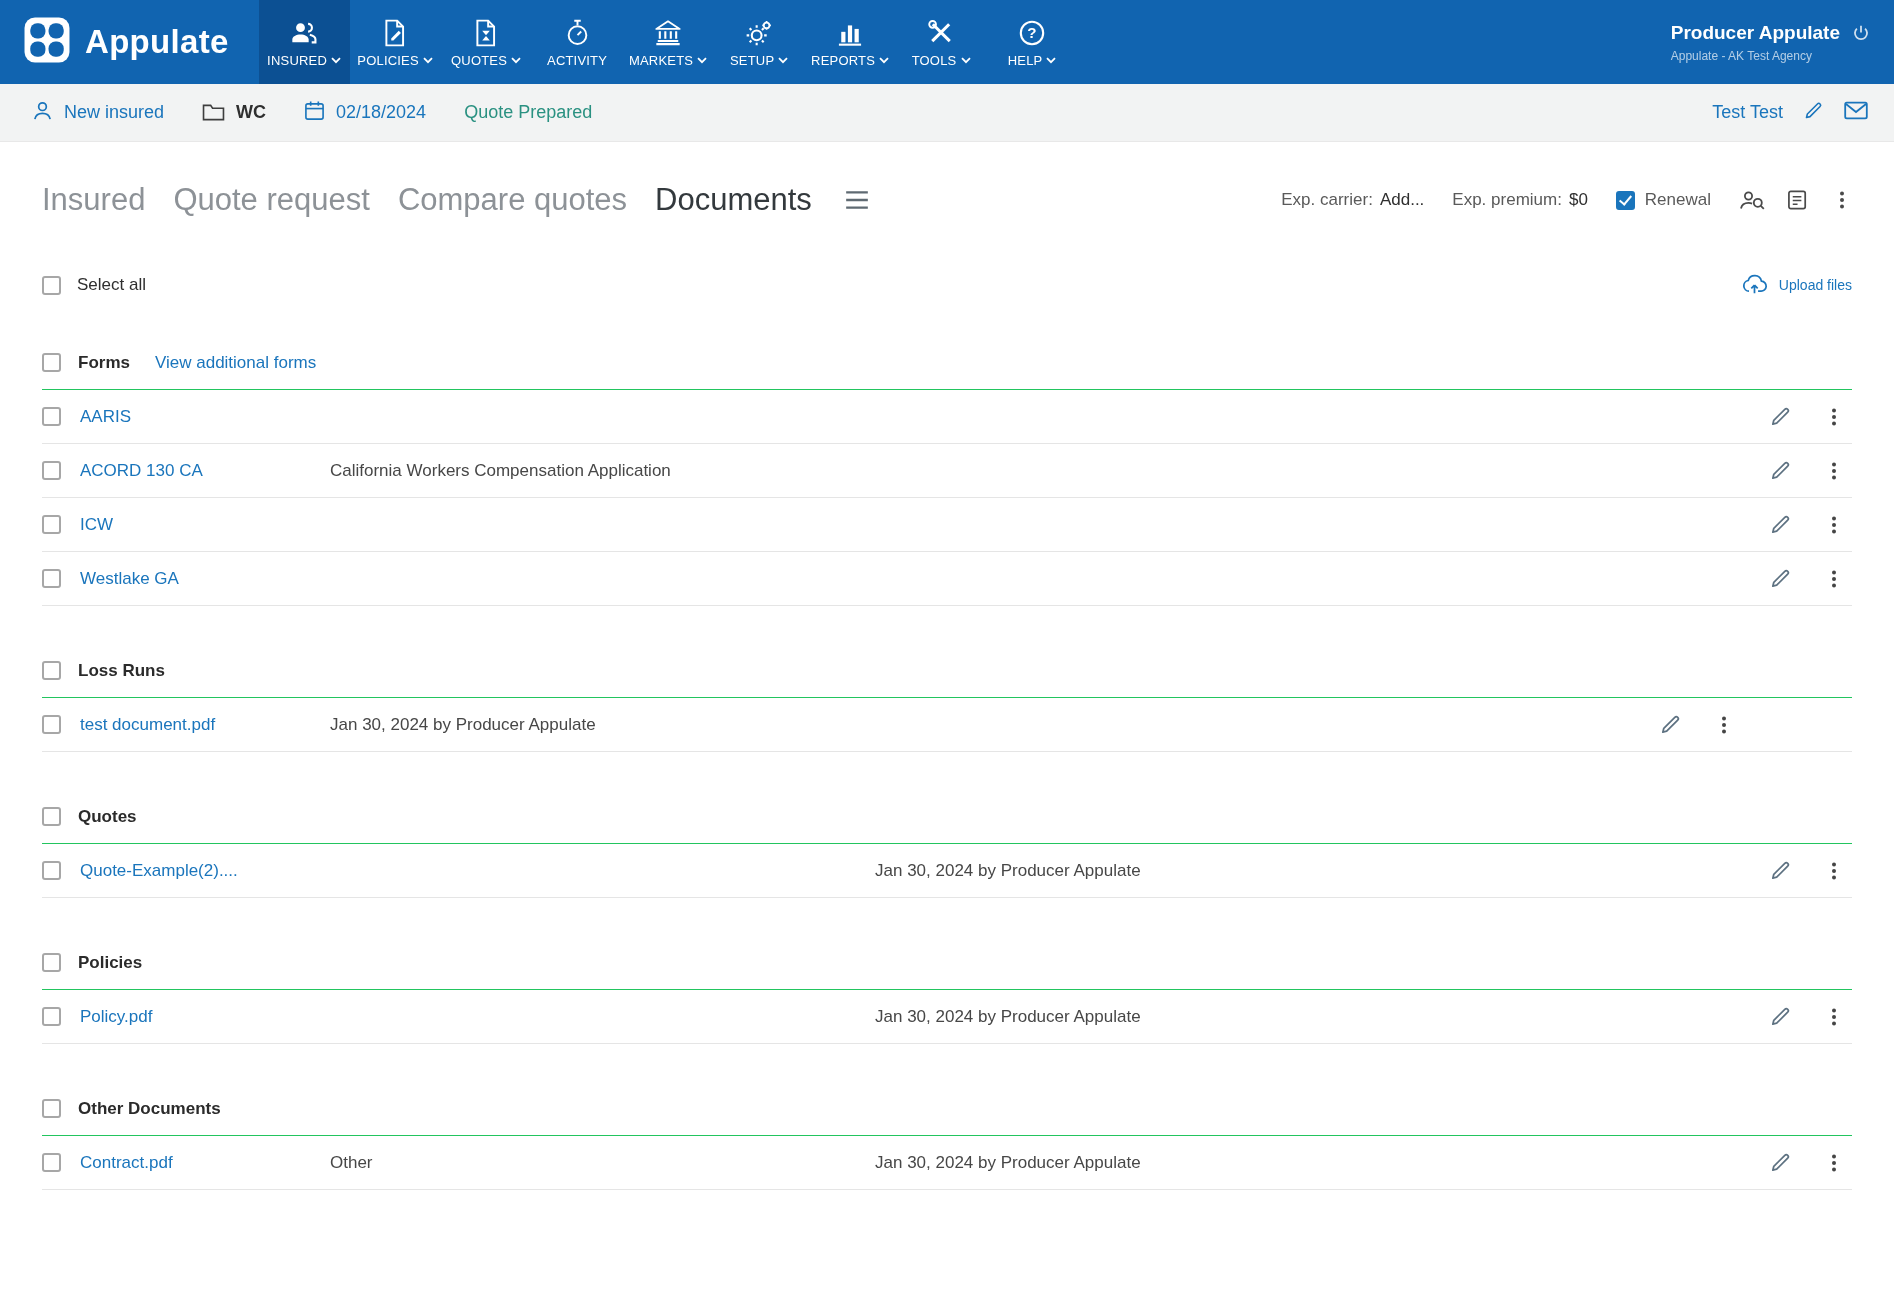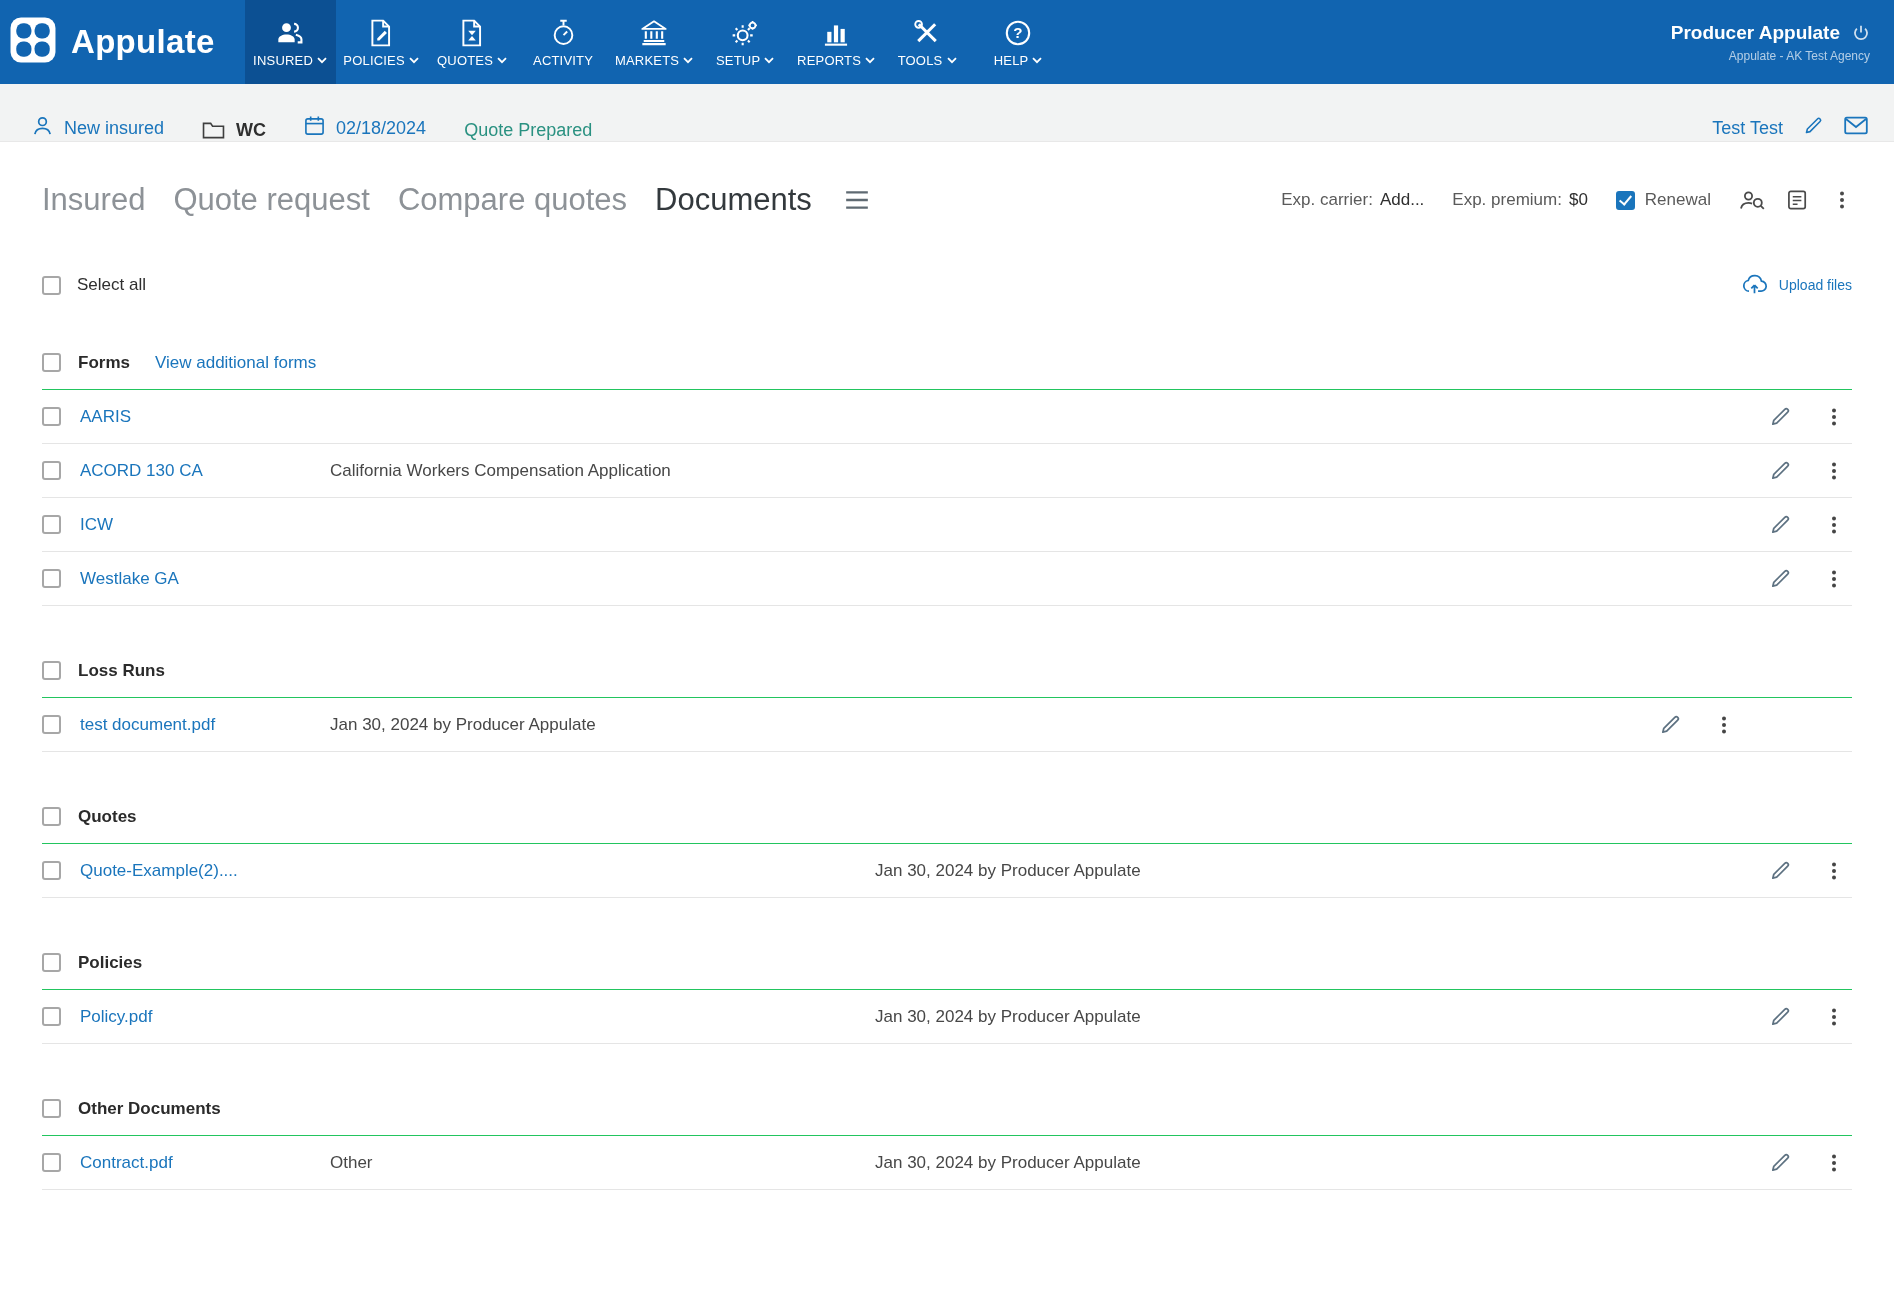--- a/index.html
+++ b/index.html
@@ -6,36 +6,36 @@
   html,body { margin:0; padding:0; }
   body {
     width: 1894px; min-height: 1296px; background:#fff;
     font-family: "Liberation Sans", "DejaVu Sans", sans-serif;
     color:#333;
   }
   a { cursor:pointer; }
 
   
   .topnav { height:84px; background:#1164b0; display:flex; align-items:stretch; color:#fff; }
-  .brand { display:flex; align-items:center; gap:15px; padding:0 30px 0 10px; }
+  .brand { display:flex; align-items:center; gap:15px; padding:0 30px 0 24px; }
   .brand-name { font-size:33px; font-weight:bold; letter-spacing:.3px; }
   .mainmenu { display:flex; align-items:stretch; }
   .nav-item { display:flex; flex-direction:column; align-items:center; justify-content:center; gap:6px;
               width:91px; text-decoration:none; color:#fff; }
   .nav-item.active { background:#0c5093; }
   .nav-icon { height:30px; display:flex; align-items:flex-end; }
   .nav-label { font-size:13px; display:flex; align-items:center; gap:4px; letter-spacing:.2px; }
   .caret { display:inline-flex; }
-  .account { margin-left:auto; display:flex; flex-direction:column; justify-content:center; align-items:flex-end; padding-right:24px; gap:5px; }
+  .account { margin-left:auto; display:flex; flex-direction:column; justify-content:center; align-items:flex-start; padding-right:24px; gap:5px; }
   .account-name { font-size:19px; font-weight:bold; display:flex; align-items:center; gap:12px; }
   .account-agency { font-size:12px; color:rgba(255,255,255,.68); }
   .power { display:inline-flex; color:rgba(255,255,255,.8); cursor:pointer; }
 
   
-  .subbar { height:58px; background:#f2f3f3; display:flex; align-items:flex-end; gap:38px; padding:0 26px 0 32px; border-bottom:1px solid #e8e8e8; }
+  .subbar { height:58px; background:#f2f3f3; display:flex; align-items:center; gap:38px; padding:0 26px 0 32px; border-bottom:1px solid #e8e8e8; }
   .sub-link { color:#1a75bc; text-decoration:none; display:flex; align-items:center; gap:11px; font-size:18px; }
   .lob { display:flex; align-items:center; gap:11px; color:#2f2f2f; font-weight:bold; font-size:18px; }
   .status { color:#2a9181; font-size:18px; }
   .sub-right { margin-left:auto; display:flex; align-items:center; gap:20px; }
 
   
   main { padding:0 42px 30px 42px; }
   .tabs-row { display:flex; align-items:center; justify-content:space-between; margin-top:40px; }
   .tabs { display:flex; align-items:center; gap:28px; }
   .tab { font-size:31px; color:#8d9297; text-decoration:none; }

